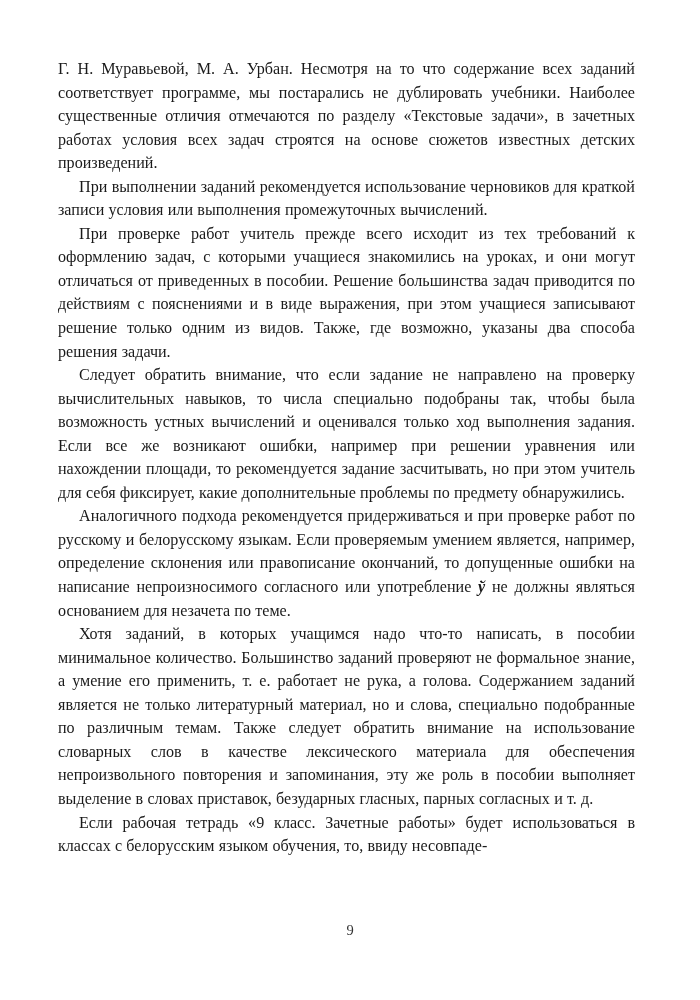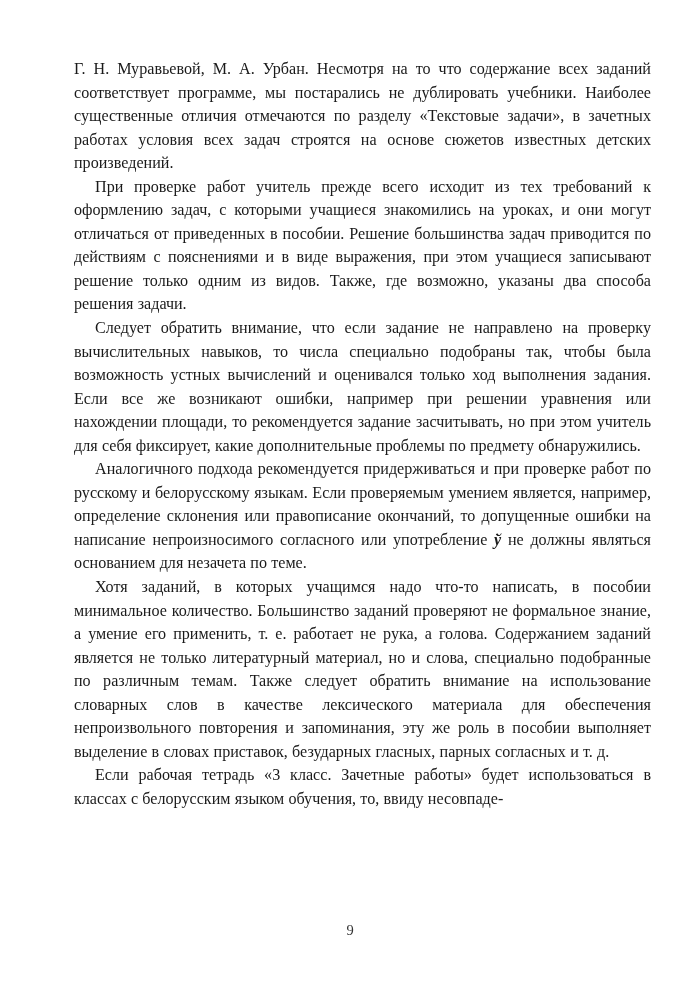--- a/index.html
+++ b/index.html
@@ -16,21 +16,21 @@
   }
   .page {
     position: relative;
     width: 700px;
     height: 1000px;
     background: #ffffff;
     box-sizing: border-box;
   }
   .text-block {
     position: absolute;
-    left: 74px;
+    left: 58px;
     top: 57px;
     width: 577px;
     font-family: Liberation Serif, serif;
   }
   .para {
     margin: 0;
     text-indent: 21px;
     text-align: justify;
     font-size: 16.1px;
     line-height: 23.55px;
@@ -61,28 +61,29 @@
 </head>
 <body>
 
 <div class="page">
 
   <div class="text-block">
 
     <p class="para first">Г. Н. Муравьевой, М. А. Урбан. Несмотря на то что содержание всех заданий соответствует программе, мы постарались не дублировать учебники. Наиболее существенные отличия отмечаются по разделу «Текстовые задачи», в зачетных работах условия всех задач строятся на основе сюжетов известных детских произведений.</p>
 
 
+    <p class="para">При выполнении заданий рекомендуется использование черновиков для краткой записи условия или выполнения промежуточных вычислений.</p>
 
     <p class="para">При проверке работ учитель прежде всего исходит из тех требований к оформлению задач, с которыми учащиеся знакомились на уроках, и они могут отличаться от приведенных в пособии. Решение большинства задач приводится по действиям с пояснениями и в виде выражения, при этом учащиеся записывают решение только одним из видов. Также, где возможно, указаны два способа решения задачи.</p>
 
     <p class="para">Следует обратить внимание, что если задание не направлено на проверку вычислительных навыков, то числа специально подобраны так, чтобы была возможность устных вычислений и оценивался только ход выполнения задания. Если все же возникают ошибки, например при решении уравнения или нахождении площади, то рекомендуется задание засчитывать, но при этом учитель для себя фиксирует, какие дополнительные проблемы по предмету обнаружились.</p>
 
     <p class="para"><span>Аналогичного подхода рекомендуется придерживаться и при проверке работ по русскому и белорусскому языкам. Если проверяемым умением является, например, определение склонения или правописание окончаний, то допущенные ошибки на написание непроизносимого согласного или употребление </span><span class="bel-char">ў</span><span> не должны являться основанием для незачета по теме.</span></p>
 
     <p class="para">Хотя заданий, в которых учащимся надо что-то написать, в пособии минимальное количество. Большинство заданий проверяют не формальное знание, а умение его применить, т. е. работает не рука, а голова. Содержанием заданий является не только литературный материал, но и слова, специально подобранные по различным темам. Также следует обратить внимание на использование словарных слов в качестве лексического материала для обеспечения непроизвольного повторения и запоминания, эту же роль в пособии выполняет выделение в словах приставок, безударных гласных, парных согласных и т. д.</p>
 
-    <p class="para">Если рабочая тетрадь «3 класс. Зачетные работы» будет использоваться в классах с белорусским языком обучения, то, ввиду несовпаде-</p>
+    <p class="para">Если рабочая тетрадь «9 класс. Зачетные работы» будет использоваться в классах с белорусским языком обучения, то, ввиду несовпаде-</p>
 
   </div>
 
   <div class="folio">9</div>
 
 </div>
 
 </body></html>

